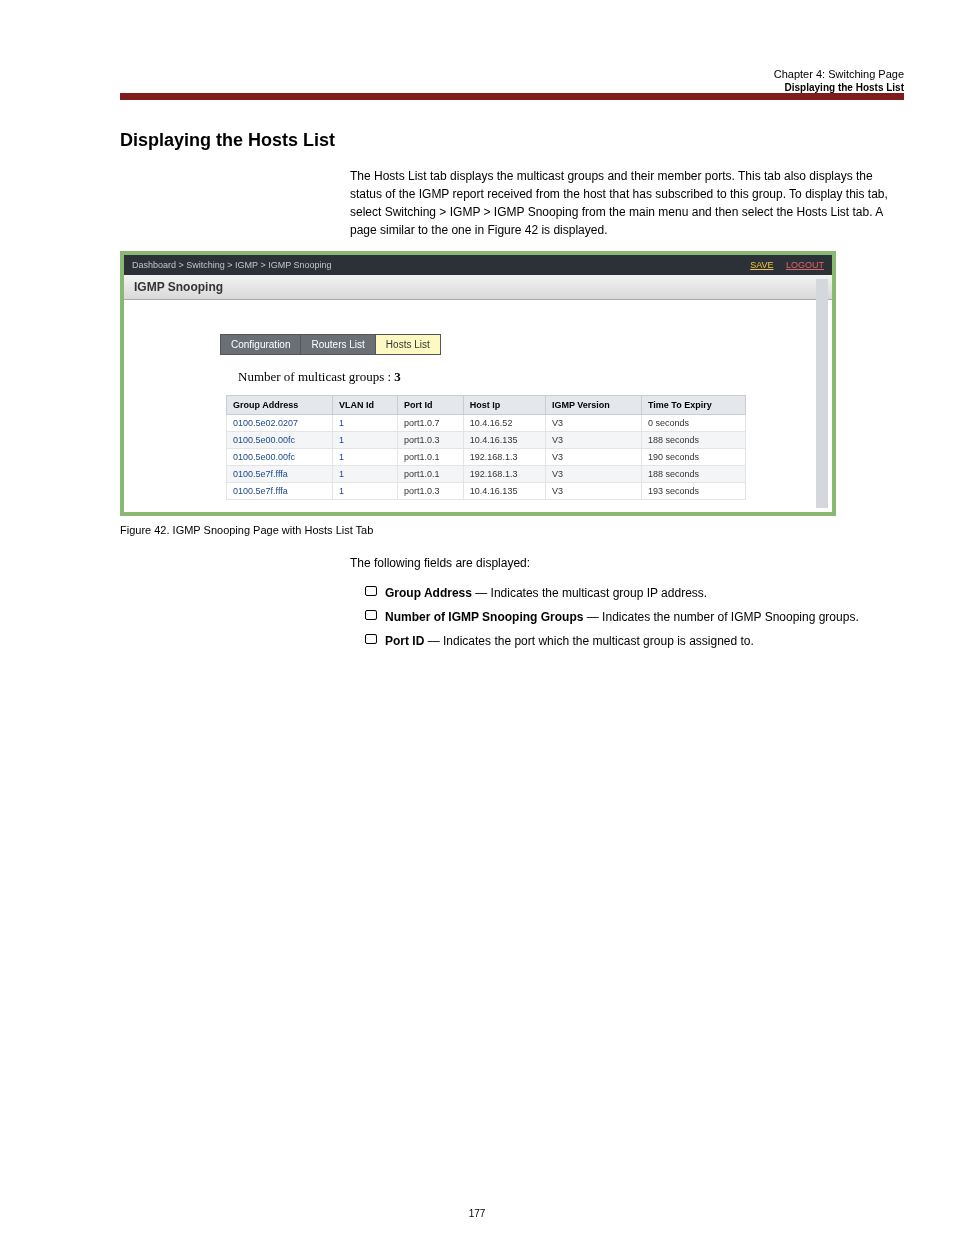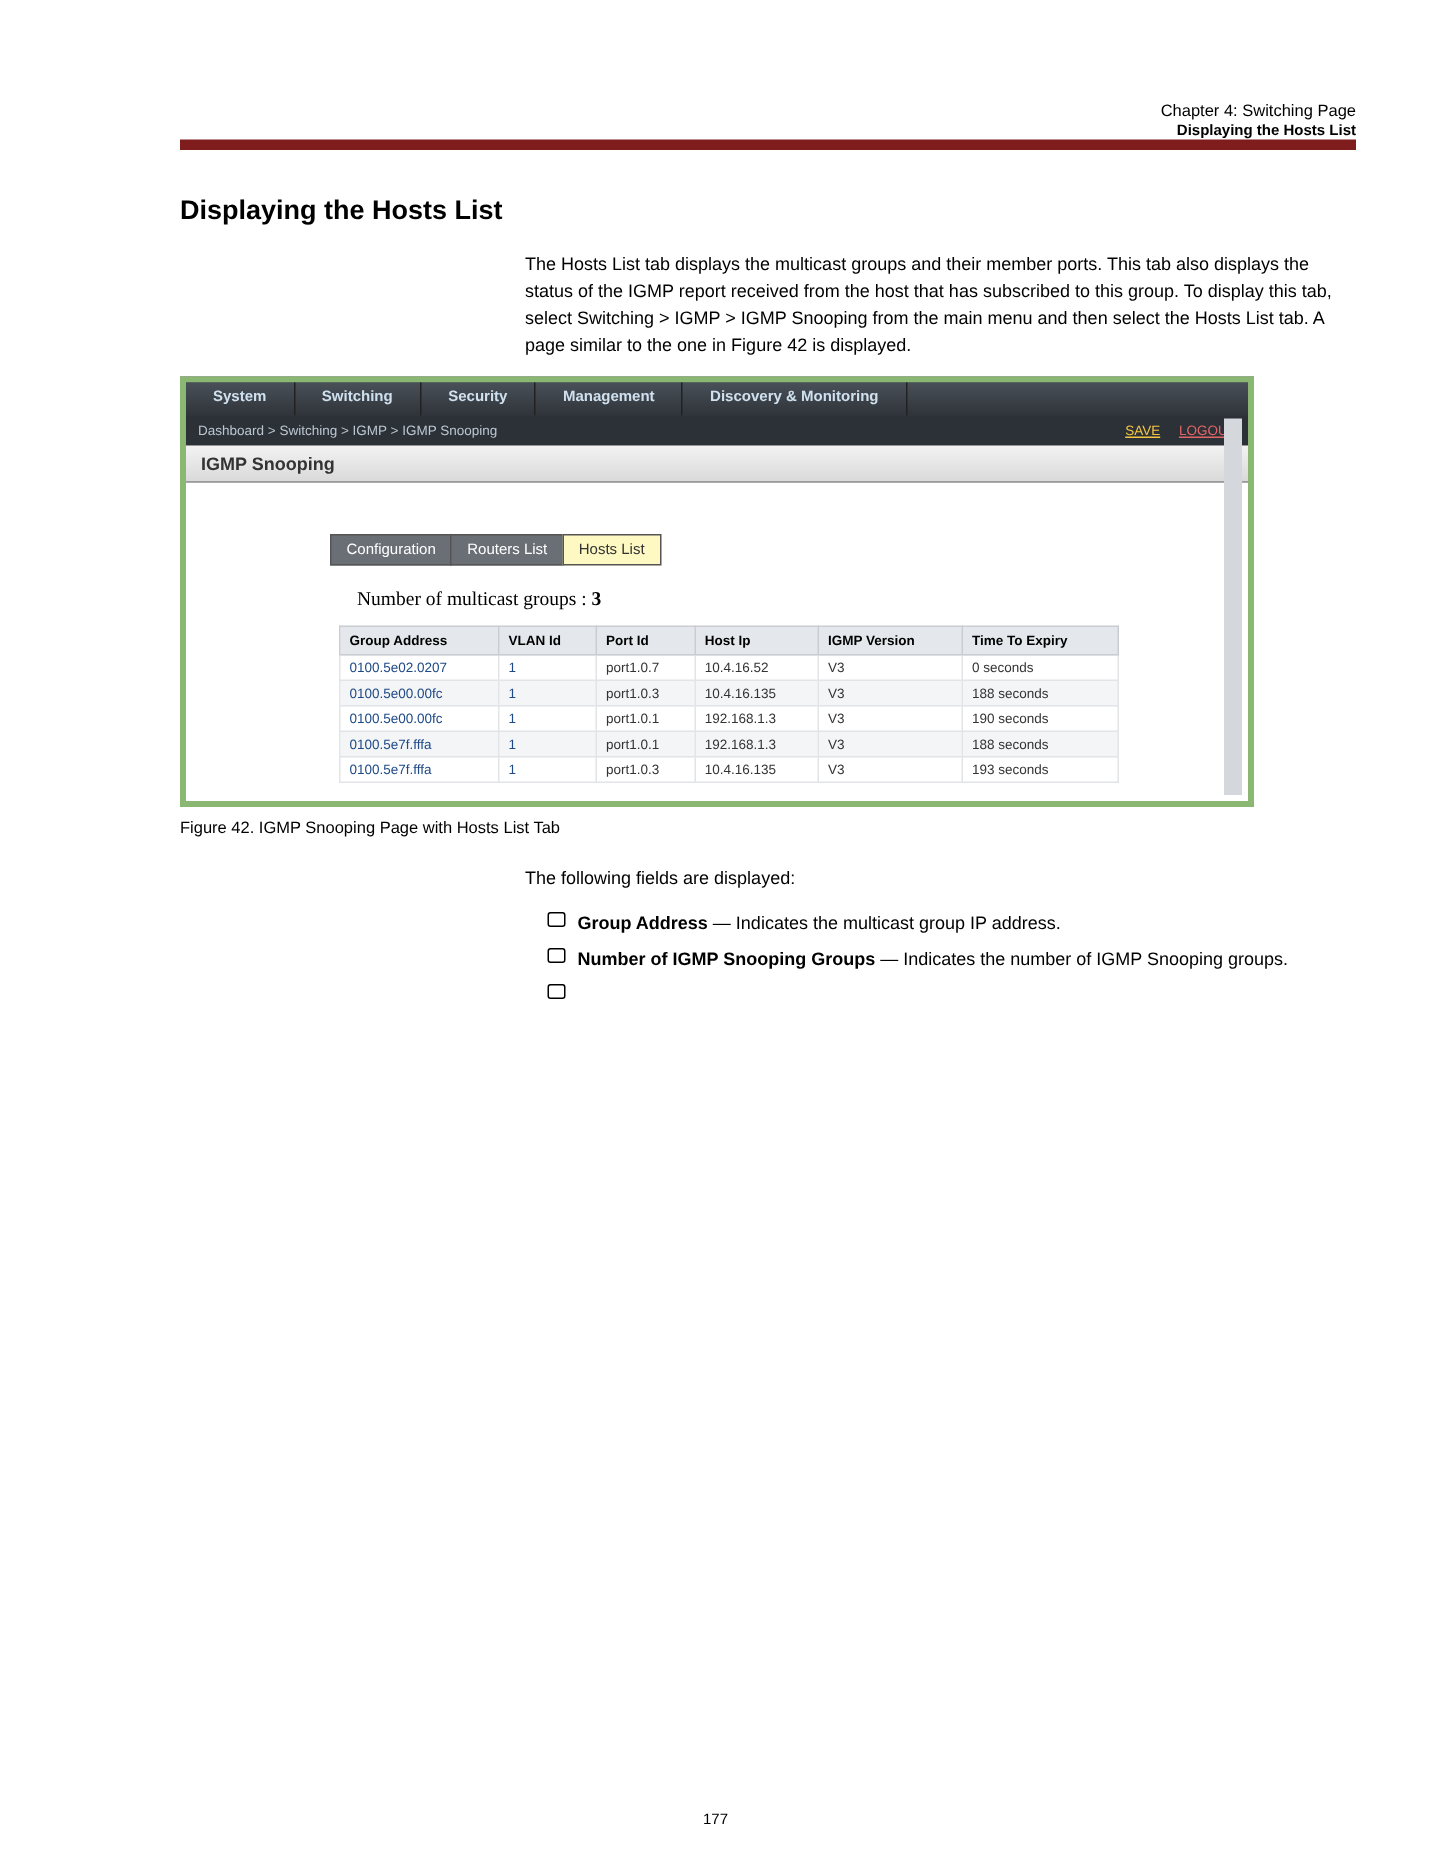--- a/index.html
+++ b/index.html
@@ -170,27 +170,20 @@
   <div class="hdr-line">
     <div class="running-title">Chapter 4: Switching Page</div>
     <div class="chapter-num">Displaying the Hosts List</div>
   </div>
 
   <div class="section-title">Displaying the Hosts List</div>
 
   <p class="body-text-indent">The Hosts List tab displays the multicast groups and their member ports. This tab also displays the status of the IGMP report received from the host that has subscribed to this group. To display this tab, select Switching &gt; IGMP &gt; IGMP Snooping from the main menu and then select the Hosts List tab. A page similar to the one in Figure 42 is displayed.</p>
 
   <div class="shot-wrap">
-    <div class="tabbar">
-      <div class="tabbar-item">System</div>
-      <div class="tabbar-item">Switching</div>
-      <div class="tabbar-item">Security</div>
-      <div class="tabbar-item">Management</div>
-      <div class="tabbar-item">Discovery &amp; Monitoring</div>
-    </div>
     <div class="crumb-bar">
       <span>Dashboard  &gt;  Switching  &gt;  IGMP &gt;  IGMP Snooping</span>
       <span class="links">
         <a href="#">SAVE</a>
         <a href="#" class="logout">LOGOUT</a>
       </span>
     </div>
     <div class="panel-head">IGMP Snooping</div>
     <div class="panel-body">
       <div class="subtabs">
@@ -267,17 +260,18 @@
       <div class="bullet-row">
         <span class="bullet-icon"></span>
         <span><span class="bold">Group Address</span> — Indicates the multicast group IP address.</span>
       </div>
       <div class="bullet-row">
         <span class="bullet-icon"></span>
         <span><span class="bold">Number of IGMP Snooping Groups</span> — Indicates the number of IGMP Snooping groups.</span>
       </div>
       <div class="bullet-row">
         <span class="bullet-icon"></span>
+        <span><span class="bold">Port ID</span> — Indicates the port which the multicast group is assigned to.</span>
       </div>
     </div>
 
   <div class="page-num">177</div>
 </div>
 
 </body></html>

